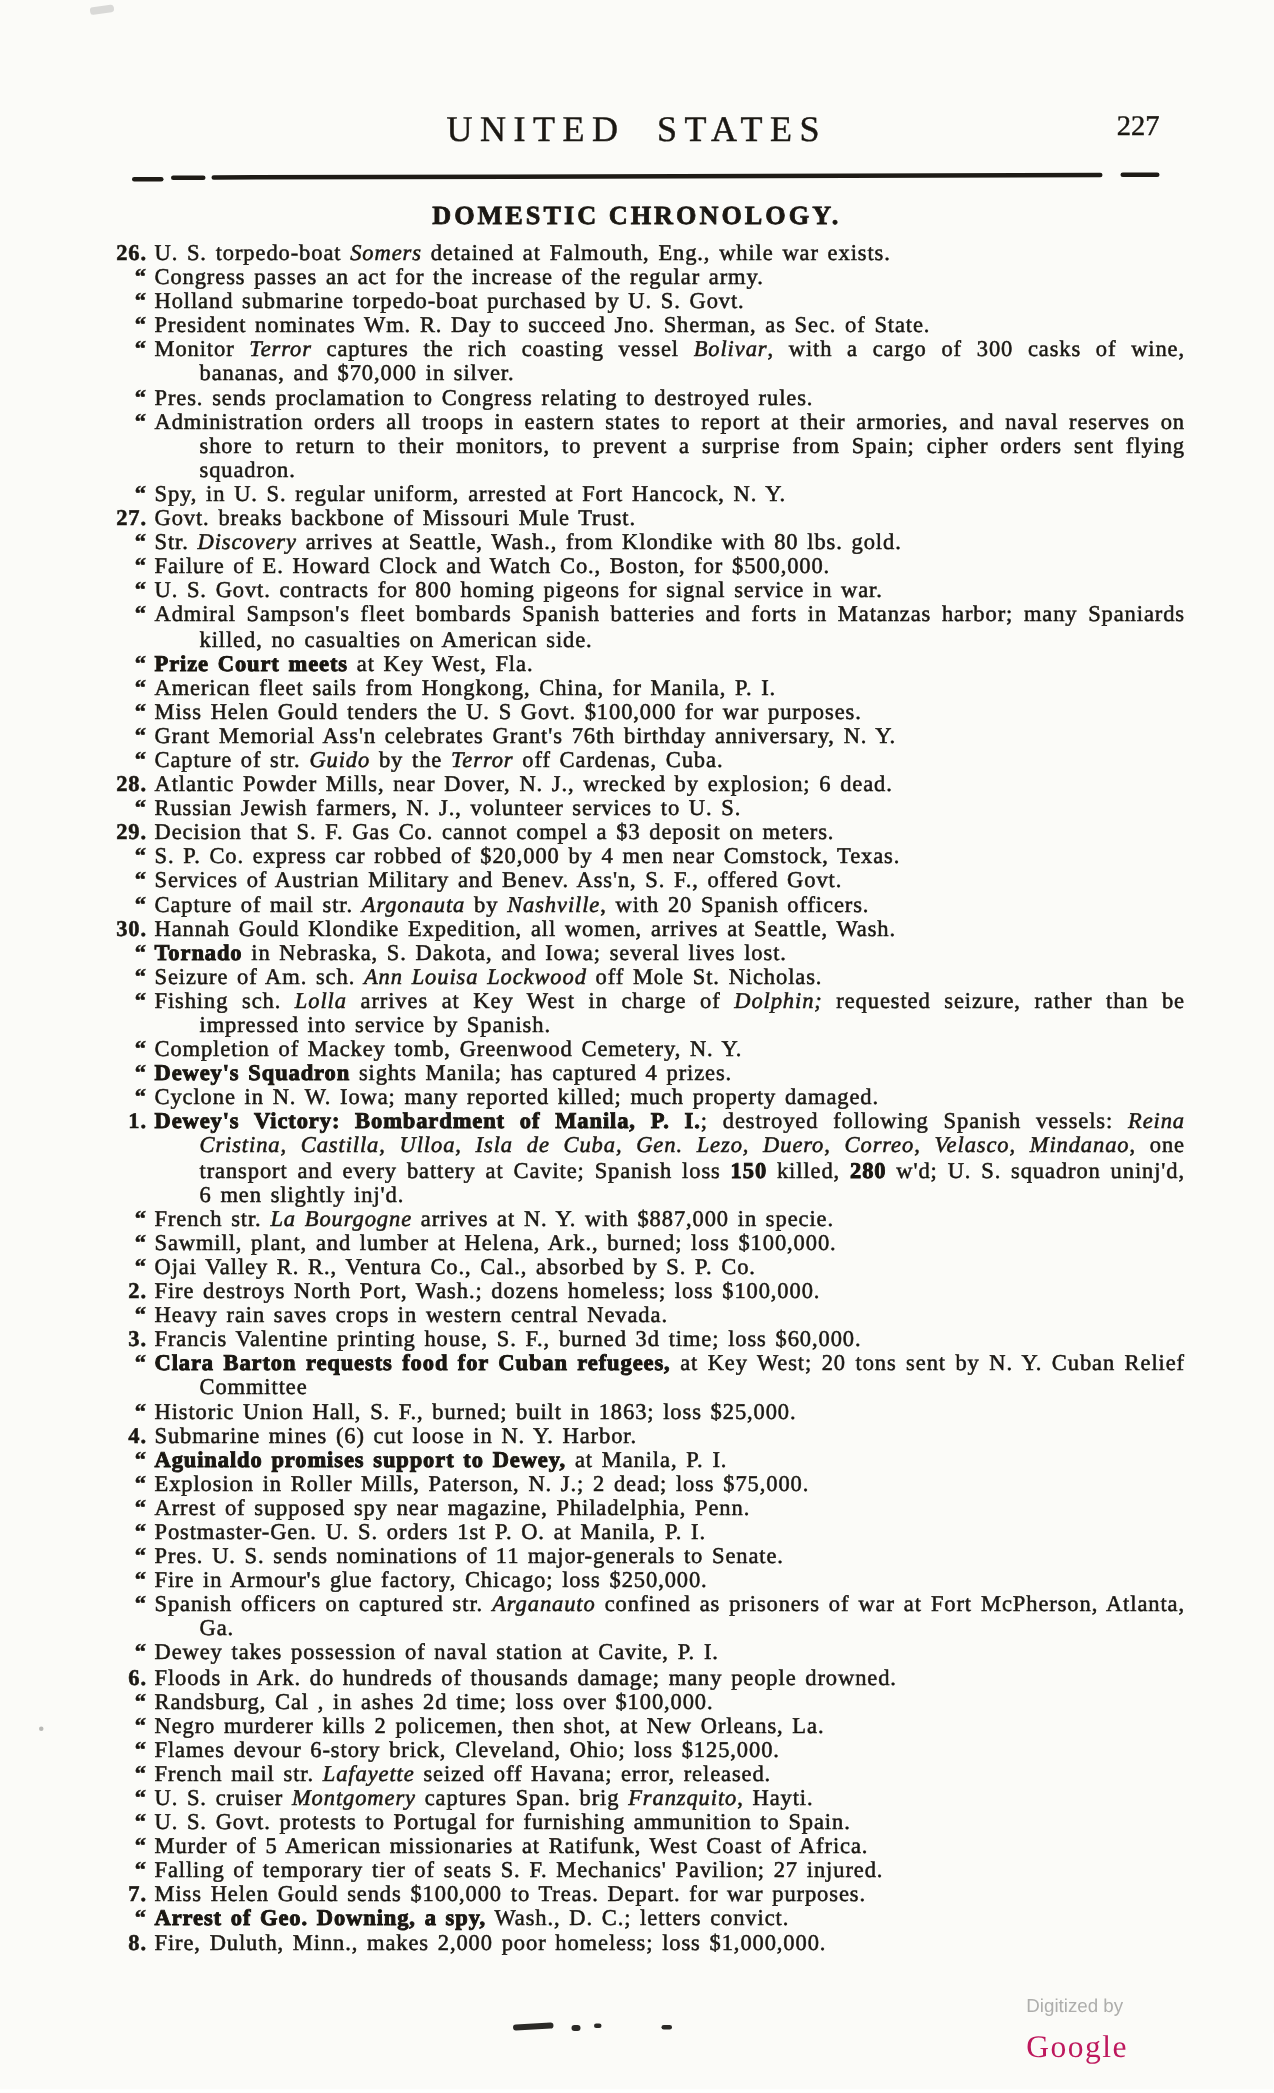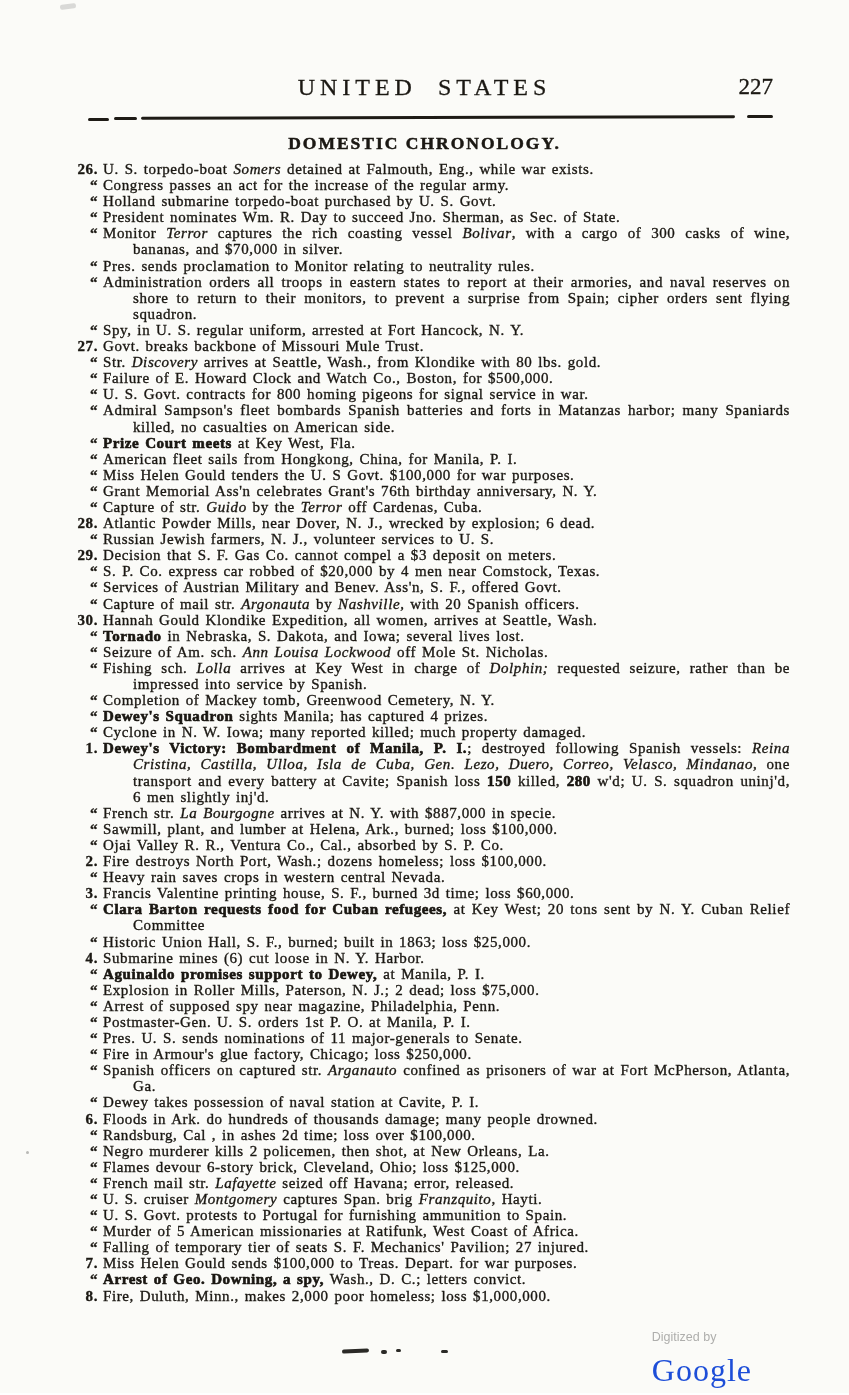--- a/index.html
+++ b/index.html
@@ -12,21 +12,21 @@
     overflow:hidden;
   }
   .header-title{
     position:absolute;top:74px;left:0;width:100%;
     text-align:center;font-size:24px;letter-spacing:5px;
     word-spacing:10px;
     -webkit-text-stroke:0.3px #1b1813;
   }
   .page-number{
     position:absolute;top:74px;right:76px;
-    font-size:23px;-webkit-text-stroke:0.3px #1b1813;
+    font-size:19px;-webkit-text-stroke:0.3px #1b1813;
   }
   .rule-seg{position:absolute;height:3px;background:#1e1b16;border-radius:2px;}
   .rule-a{top:118px;left:88px;width:21px;}
   .rule-b{top:117px;left:114px;width:23px;}
   .rule-c{top:116px;left:141px;width:594px;transform:rotate(-0.15deg);}
   .rule-d{top:115px;left:747px;width:26px;}
   .section-title{
     position:absolute;top:133px;left:0;width:100%;
     text-align:center;font-size:17.5px;font-weight:bold;letter-spacing:2px;
     -webkit-text-stroke:0.5px #17140f;
@@ -70,21 +70,21 @@
     display:flex;align-items:baseline;gap:8px;
     color:#a6a6a4;
     flex-direction:column;
   }
   .digitized-by{
     font-family:"Liberation Sans",sans-serif;
     font-size:12.5px;color:#aeaeac;
   }
   .google-logo{
     font-family:"Liberation Serif",serif;
-    font-size:32px;color:#1d4ed8;letter-spacing:1px;
+    font-size:21px;color:#be185d;letter-spacing:1px;
   }
 </style>
 </head>
 <body>
 
 <div class="page">
 
   <div class="scan-mark mark-topleft"></div>
 
   <div class="header-title">UNITED STATES</div>
@@ -114,21 +114,21 @@
         <div class="entry">
           <span class="day">“</span>
           <span class="etext"><span>President nominates Wm. R. Day to succeed Jno. Sherman, as Sec. of State.</span></span>
         </div>
         <div class="entry">
           <span class="day">“</span>
           <span class="etext"><span>Monitor </span><span class="seg-i">Terror</span><span> captures the rich coasting vessel </span><span class="seg-i">Bolivar</span><span>, with a cargo of 300 casks of wine, bananas, and $70,000 in silver.</span></span>
         </div>
         <div class="entry">
           <span class="day">“</span>
-          <span class="etext"><span>Pres. sends proclamation to Monitor relating to neutrality rules.</span></span>
+          <span class="etext"><span>Pres. sends proclamation to Congress relating to destroyed rules.</span></span>
         </div>
         <div class="entry">
           <span class="day">“</span>
           <span class="etext"><span>Administration orders all troops in eastern states to report at their armories, and naval reserves on shore to return to their monitors, to prevent a surprise from Spain; cipher orders sent flying squadron.</span></span>
         </div>
         <div class="entry">
           <span class="day">“</span>
           <span class="etext"><span>Spy, in U. S. regular uniform, arrested at Fort Hancock, N. Y.</span></span>
         </div>
         <div class="entry">

